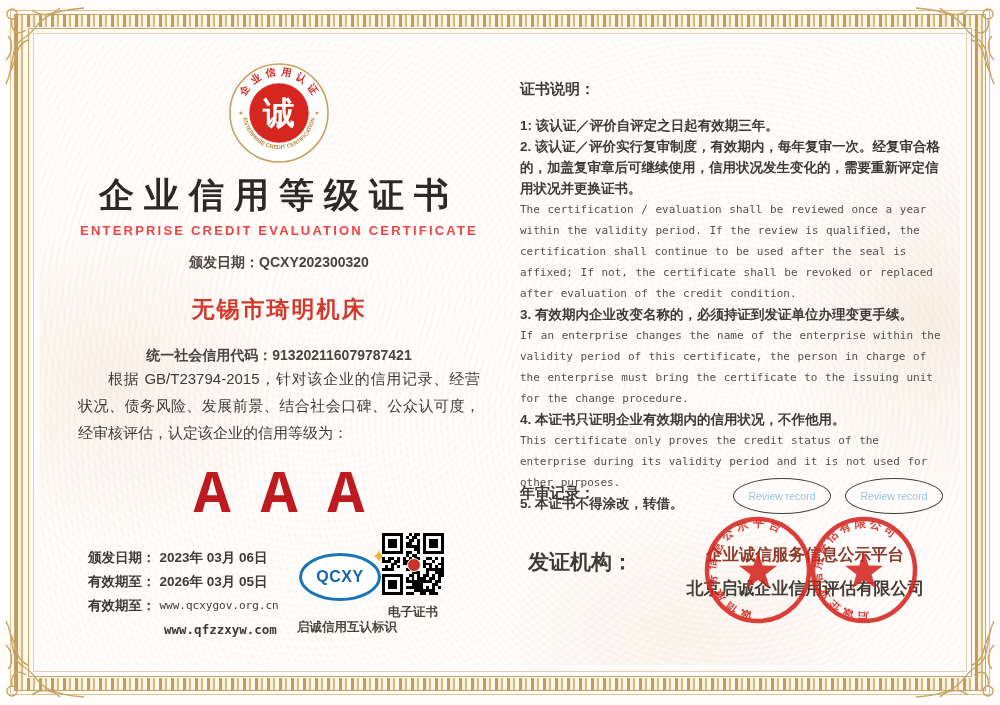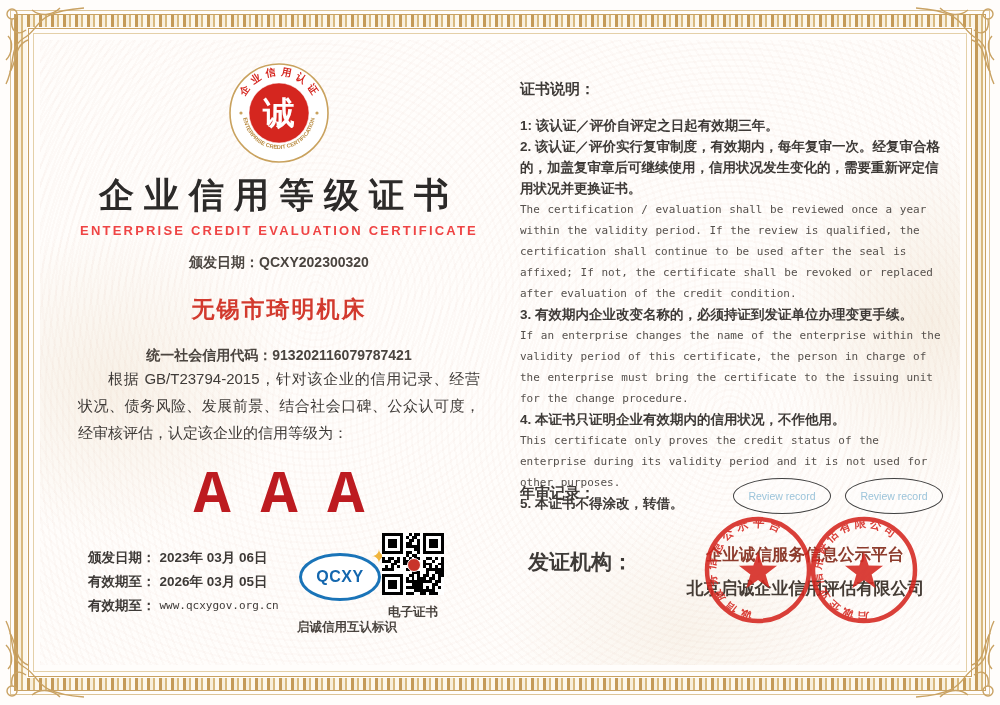--- a/index.html
+++ b/index.html
@@ -169,20 +169,21 @@
       <span class="val">2023年 03月 06日</span>
     </div>
     <div class="issue-row">
       <span class="lab">有效期至：</span>
       <span class="val">2026年 03月 05日</span>
     </div>
     <div class="issue-row">
       <span class="lab">有效期至：</span>
       <span class="val url">www.qcxygov.org.cn</span>
     </div>
+    <div class="url2">www.qfzzxyw.com</div>
   </div>
 
   <div class="qcxy-mark">
     <div class="qcxy-oval">
       <span class="qcxy-text">QCXY</span>
       <span class="sparkle">✦</span>
     </div>
     <div class="mark-caption">启诚信用互认标识</div>
   </div>
 

